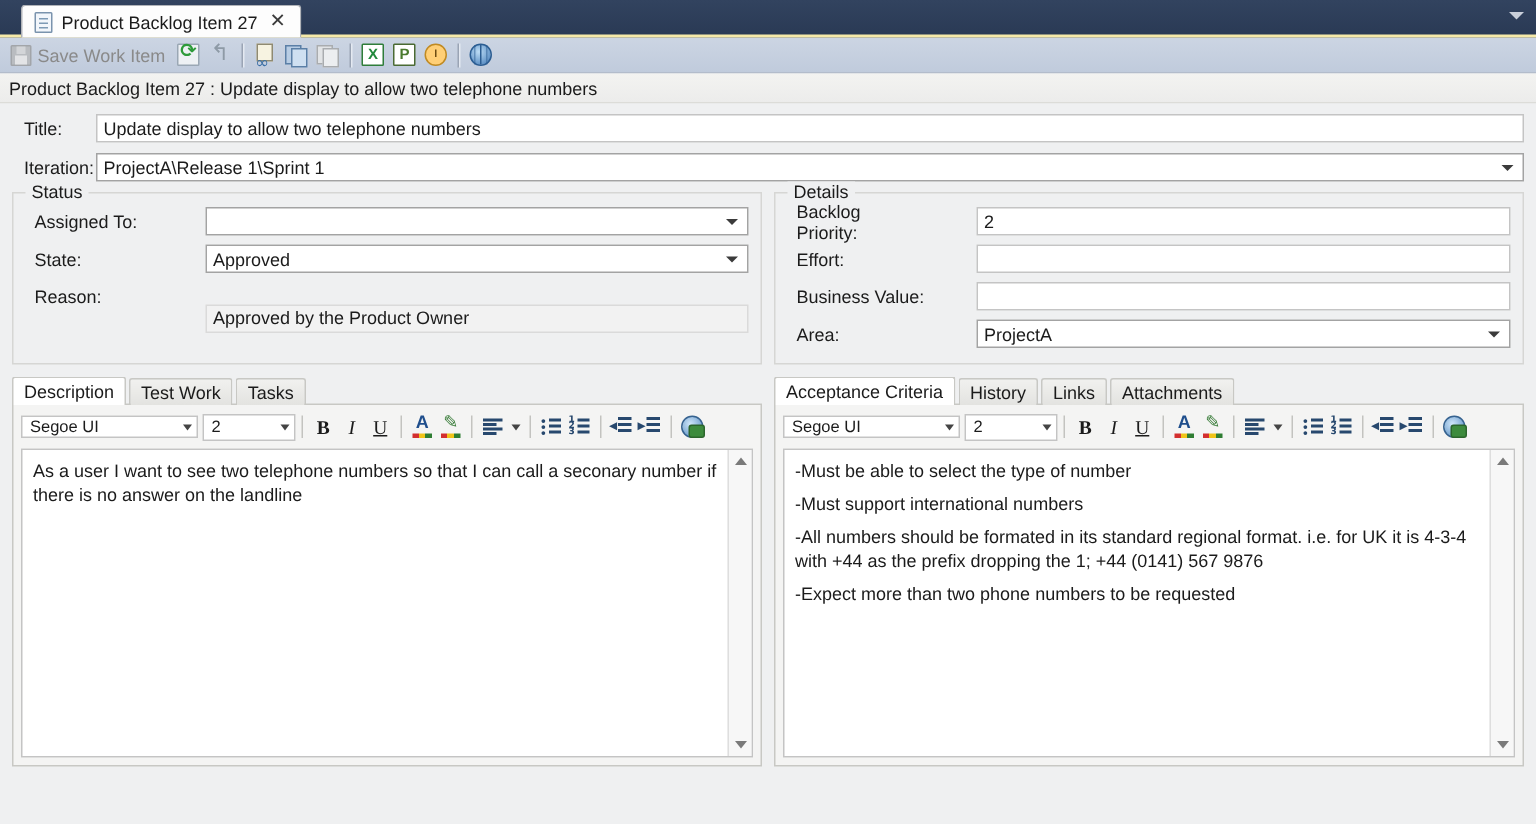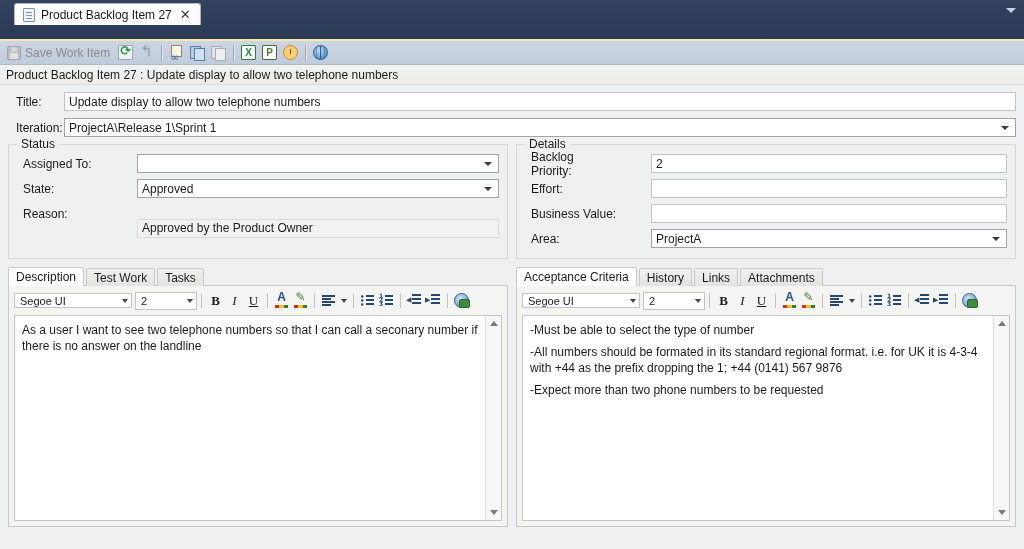--- a/index.html
+++ b/index.html
@@ -10,21 +10,21 @@
     font-family: "Liberation Sans", sans-serif;
     font-size: 12px;
     color: #1a1a1a;
     background: #eff0f1;
   }
   #app { position: relative; width: 1024px; height: 549px; }
 
   
   .doctabbar {
     position: relative;
-    height: 41px;
+    height: 25px;
     background: #2c3e5c;
     background-image: linear-gradient(180deg, #32435f 0%, #2a3a55 100%);
     border-bottom: 2px solid #f5e9a8;
   }
   .doctab {
     position: absolute;
     left: 14px; top: 3px;
     height: 22px;
     display: flex; align-items: center;
     padding: 0 7px 0 8px;
@@ -710,20 +710,21 @@
               </span>
             </div>
           <div class="rsep"></div>
           <div class="rbtn">
               <span class="ic-hyperlink"></span>
             </div>
         </div>
         <div class="editorwrap">
           <div class="editor">
             <p>-Must be able to select the type of number</p>
+            <p>-Must support international numbers</p>
             <p>-All numbers should be formated in its standard regional format. i.e. for UK it is 4-3-4 with +44 as the prefix dropping the 1; +44 (0141) 567 9876</p>
             <p>-Expect more than two phone numbers to be requested</p>
           </div>
           <div class="vscroll">
             <div class="vsbtn">
                 <span class="up"></span>
               </div>
             <div class="vsbtn">
                 <span class="dn"></span>
               </div>

